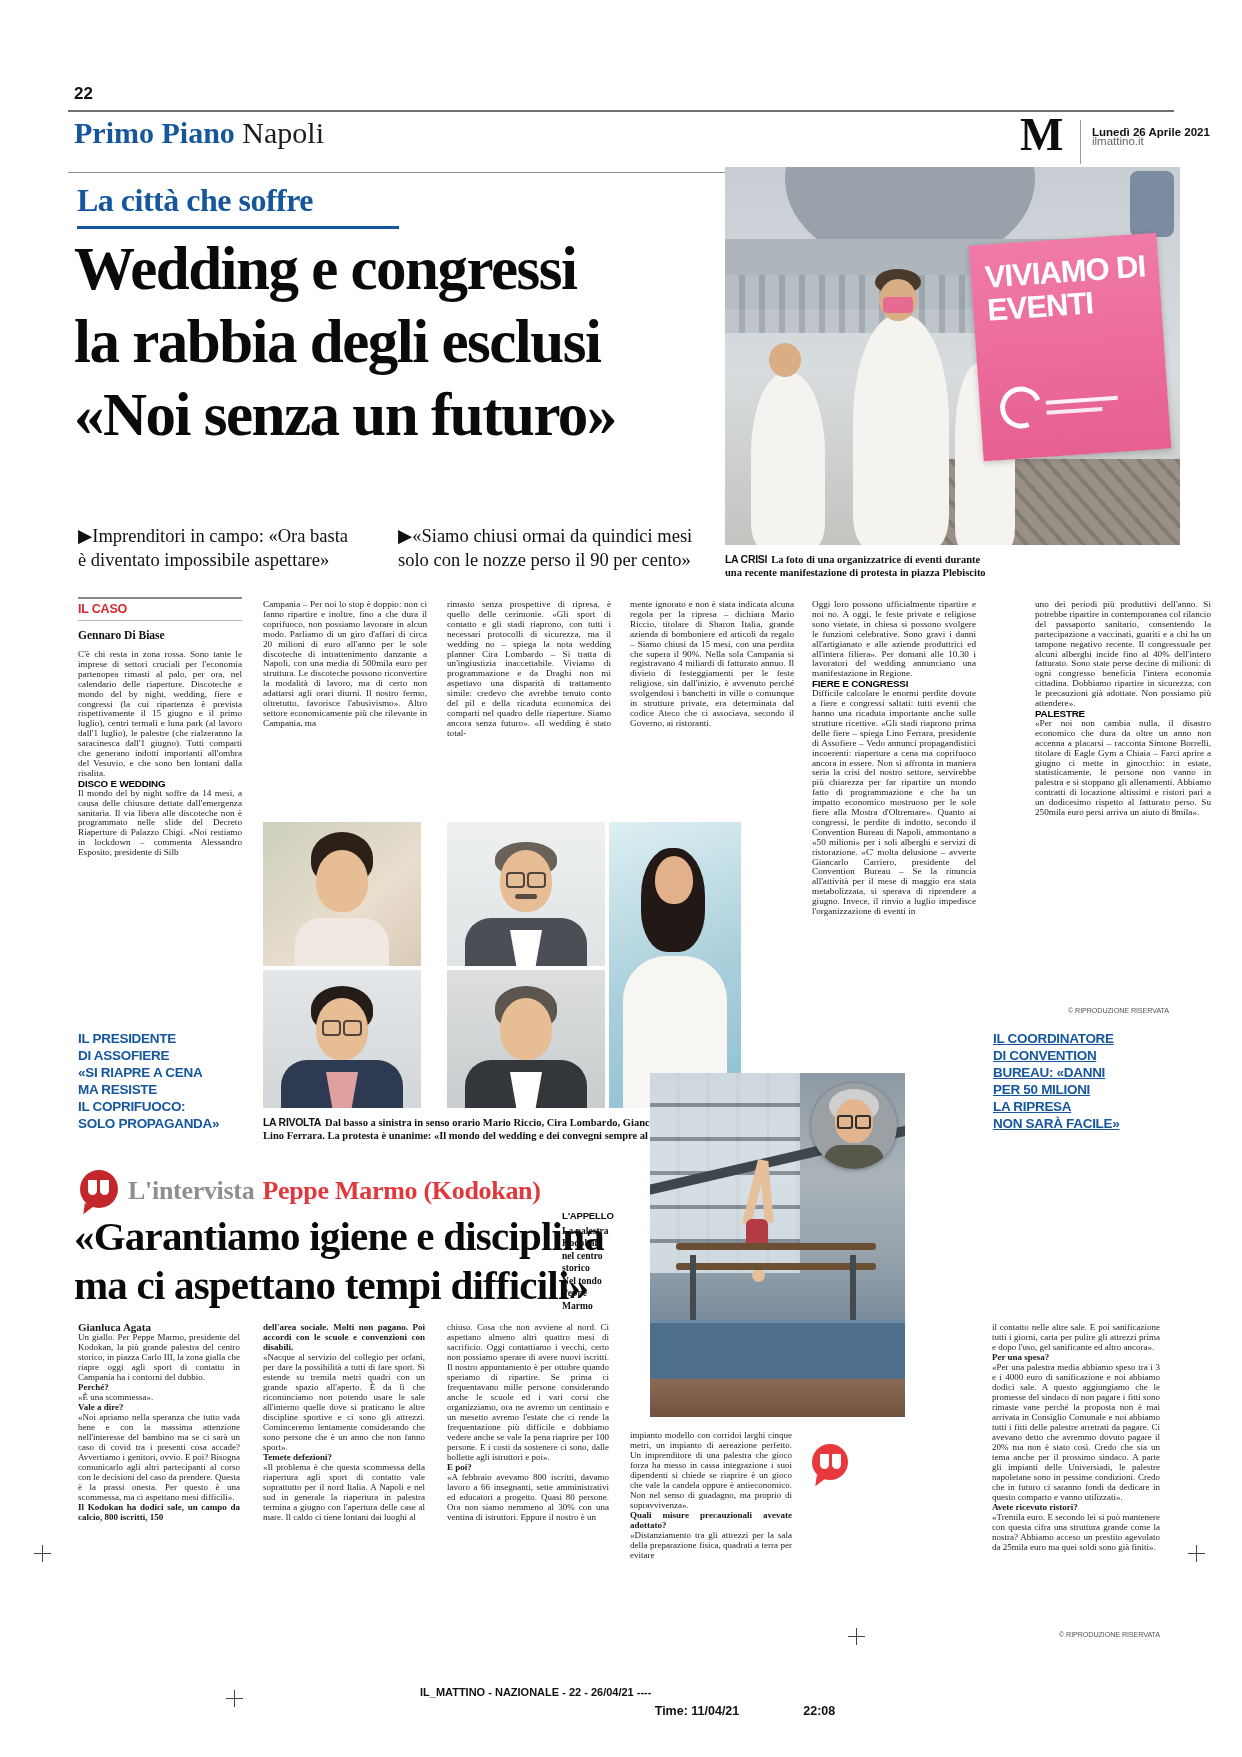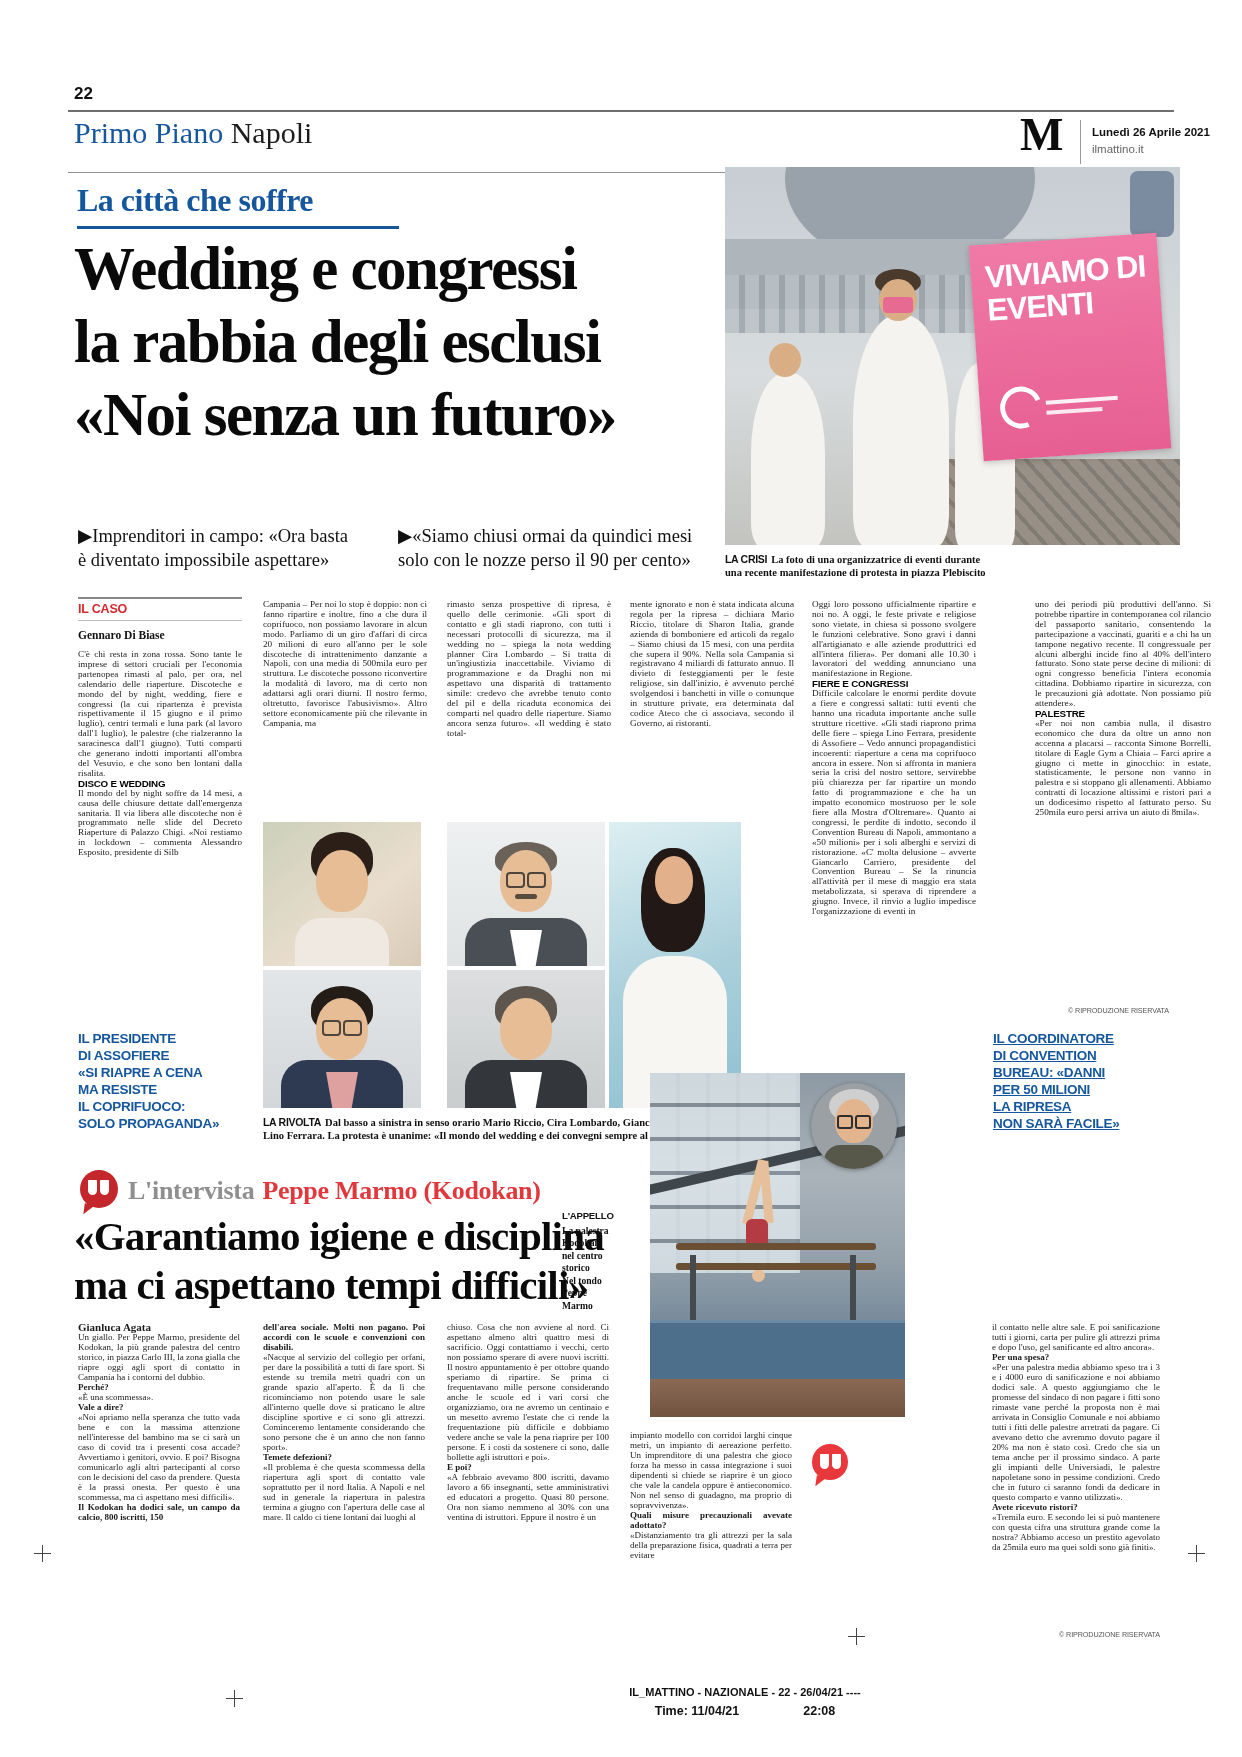--- a/index.html
+++ b/index.html
@@ -4,26 +4,26 @@
 <style>
   html,body{margin:0;padding:0;background:#ffffff;}
   .page{position:relative;width:1242px;height:1757px;background:#fff;overflow:hidden;
         font-family:"Liberation Serif",serif;color:#1b1b1b;}
   .abs{position:absolute;}
   .pl{white-space:pre-line;}
   
   .pagenum{left:74px;top:84px;font:700 17px "Liberation Sans",sans-serif;color:#111;}
   .rule-top{left:68px;top:110px;width:1106px;height:2px;background:#6f6f6f;}
   .section{left:74px;top:116px;font-size:30px;}
-  .section .s1{color:#15569d;font-weight:400;}
+  .section .s1{color:#15569d;font-weight:700;}
   .section .s2{color:#1c1c1c;}
   .mast-m{left:1020px;top:108px;font:700 46px "Liberation Serif",serif;color:#0d0d0d;}
   .mast-div{left:1080px;top:120px;width:1px;height:44px;background:#9a9a9a;}
   .mast-date{left:1092px;top:126px;font:700 11.5px "Liberation Sans",sans-serif;color:#111;}
-  .mast-site{left:1092px;top:143px;font:11.5px "Liberation Sans",sans-serif;color:#666;}
+  .mast-site{left:1092px;top:135px;font:11.5px "Liberation Sans",sans-serif;color:#666;}
   .rule-2{left:68px;top:172px;width:1106px;height:1px;background:#8f8f8f;}
   
   .kicker{left:77px;top:182px;font-weight:700;font-size:32px;color:#15569d;letter-spacing:-0.5px;}
   .kicker-rule{left:77px;top:226px;width:322px;height:3px;background:#15569d;}
   .headline{left:74px;top:232px;width:700px;font-weight:700;font-size:61px;line-height:73px;
             letter-spacing:-1.5px;color:#0a0a0a;}
   .deck{top:524px;font-size:18.5px;line-height:24px;color:#111;}
   .deck-l{left:78px;width:322px;}
   .deck-r{left:398px;width:330px;}
   
@@ -168,21 +168,21 @@
   .gp-floor{position:absolute;left:0;bottom:0;width:100%;height:38px;background:linear-gradient(#8a6a55,#6f523f);}
   .gp-inset{position:absolute;right:8px;top:10px;width:86px;height:86px;border-radius:50%;overflow:hidden;
             background:#9aa0a4;box-shadow:0 1px 4px rgba(0,0,0,.35);}
   .gi-hair{position:absolute;left:18px;top:6px;width:50px;height:34px;border-radius:50%;background:#cfcfcf;}
   .gi-face{position:absolute;left:24px;top:16px;width:38px;height:44px;border-radius:50% 50% 46% 46%;background:#e2b58f;}
   .gi-gl{position:absolute;left:26px;top:32px;width:34px;height:12px;}
   .gi-gl::before,.gi-gl::after{content:"";position:absolute;width:12px;height:10px;border:2px solid #2e2e2e;border-radius:3px;}
   .gi-gl::before{left:0;}.gi-gl::after{right:0;}
   .gi-body{position:absolute;left:13px;bottom:-6px;width:60px;height:30px;border-radius:16px 16px 0 0;background:#57584a;}
   
-  .f1{left:420px;top:1686px;width:650px;text-align:center;font:700 11px "Liberation Sans",sans-serif;color:#111;}
+  .f1{left:420px;top:1686px;width:650px;font:700 11px "Liberation Sans",sans-serif;color:#111;}
   .f2{left:420px;top:1704px;width:650px;text-align:center;font:700 12.5px "Liberation Sans",sans-serif;color:#111;}
   .f2 .t1{margin-right:64px;}
   .crop{position:absolute;width:17px;height:17px;}
   .crop::before{content:"";position:absolute;left:0;right:0;top:8px;height:1px;background:#444;}
   .crop::after{content:"";position:absolute;top:0;bottom:0;left:8px;width:1px;background:#444;}
 </style>
 </head>
 <body>
 
 <div class="page">

